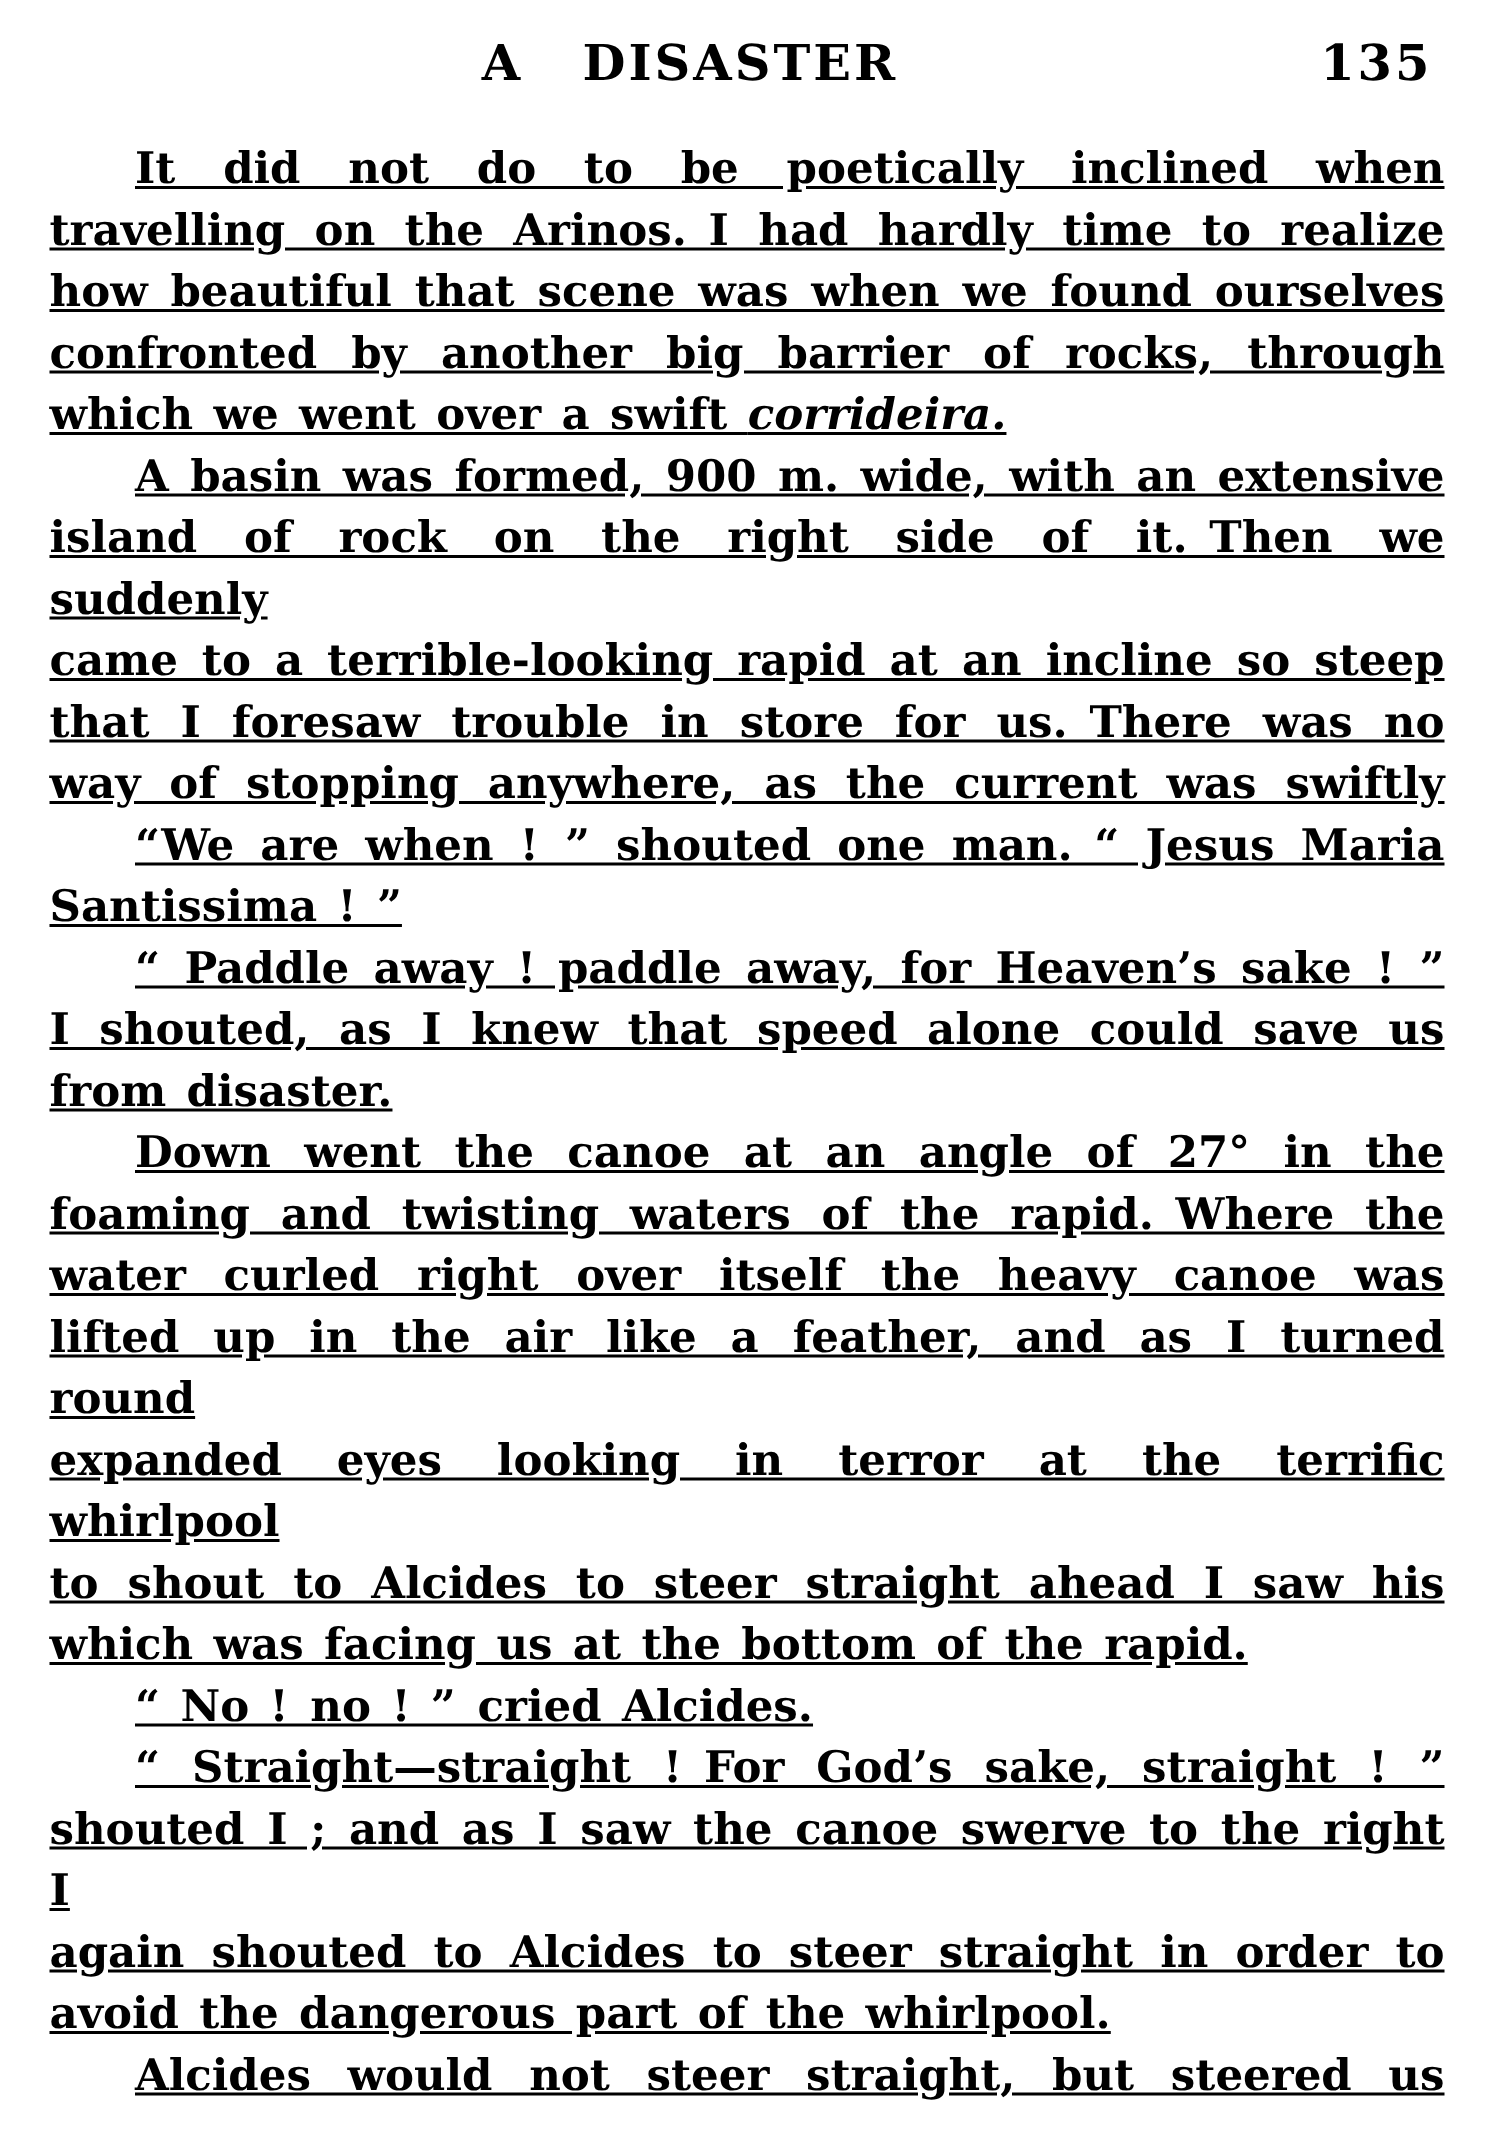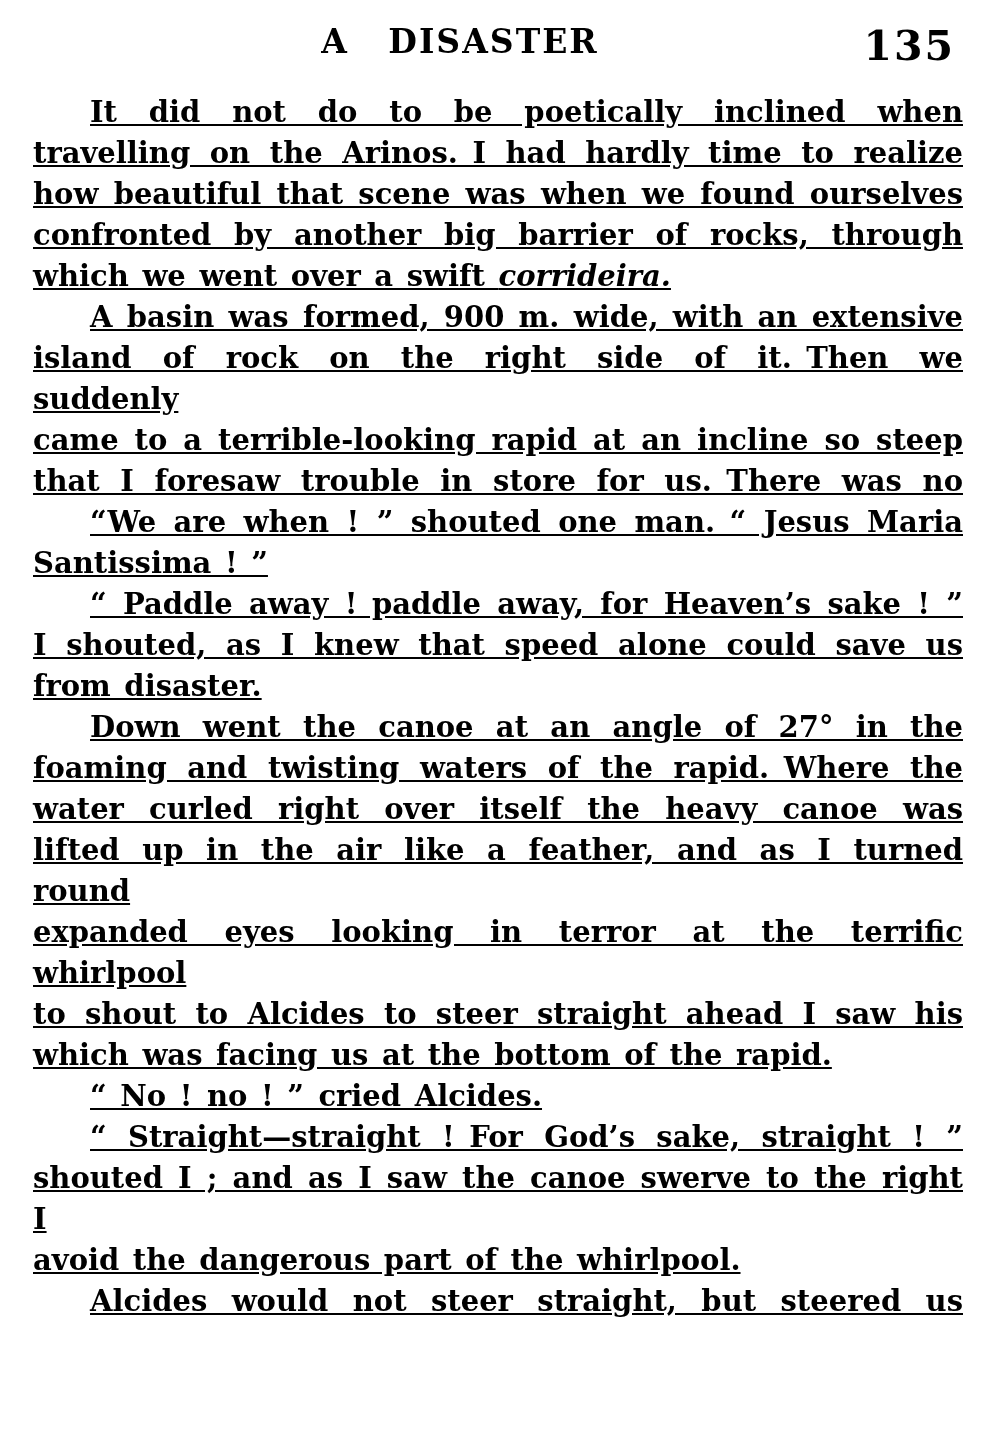--- a/index.html
+++ b/index.html
@@ -26,21 +26,21 @@
     left: 0; right: 0; top: 0;
     text-align: center;
     font-size: 33px;
     letter-spacing: 2px;
     word-spacing: 26px;
     transform: translateX(-34px);
   }
   .page-number {
     position: absolute;
     right: 0; top: 0;
-    font-size: 41px;
+    font-size: 33px;
     letter-spacing: 2px;
   }
   .content {
     position: absolute;
     top: 92px; left: 33px;
     width: 930px;
   }
   .paragraph { margin: 0; }
   .line {
     font-size: 29px;
@@ -68,20 +68,21 @@
         <div class="line"><span>travelling on the Arinos. I had hardly time to realize</span></div>
         <div class="line"><span>how beautiful that scene was when we found ourselves</span></div>
         <div class="line"><span>confronted by another big barrier of rocks, through</span></div>
         <div class="line flush"><span>which we went over a swift </span><i>corrideira.</i></div>
       </div>
       <div class="paragraph">
         <div class="line indent"><span>A basin was formed, 900 m. wide, with an extensive</span></div>
         <div class="line"><span>island of rock on the right side of it. Then we suddenly</span></div>
         <div class="line"><span>came to a terrible-looking rapid at an incline so steep</span></div>
         <div class="line"><span>that I foresaw trouble in store for us. There was no</span></div>
+        <div class="line"><span>way of stopping anywhere, as the current was swiftly</span></div>
       </div>
       <div class="paragraph">
         <div class="line indent"><span>“We are when ! ” shouted one man. “ Jesus Maria</span></div>
         <div class="line flush"><span>Santissima ! ”</span></div>
       </div>
       <div class="paragraph">
         <div class="line indent"><span>“ Paddle away ! paddle away, for Heaven’s sake ! ”</span></div>
         <div class="line"><span>I shouted, as I knew that speed alone could save us</span></div>
         <div class="line flush"><span>from disaster.</span></div>
       </div>
@@ -93,19 +94,20 @@
         <div class="line"><span>expanded eyes looking in terror at the terrific whirlpool</span></div>
         <div class="line"><span>to shout to Alcides to steer straight ahead I saw his</span></div>
         <div class="line flush"><span>which was facing us at the bottom of the rapid.</span></div>
       </div>
       <div class="paragraph">
         <div class="line indent flush"><span>“ No ! no ! ” cried Alcides.</span></div>
       </div>
       <div class="paragraph">
         <div class="line indent"><span>“ Straight—straight ! For God’s sake, straight ! ”</span></div>
         <div class="line"><span>shouted I ; and as I saw the canoe swerve to the right I</span></div>
+        <div class="line"><span>again shouted to Alcides to steer straight in order to</span></div>
         <div class="line flush"><span>avoid the dangerous part of the whirlpool.</span></div>
       </div>
       <div class="paragraph">
         <div class="line indent"><span>Alcides would not steer straight, but steered us</span></div>
       </div>
     </div>
 </div>
 
 </body></html>

